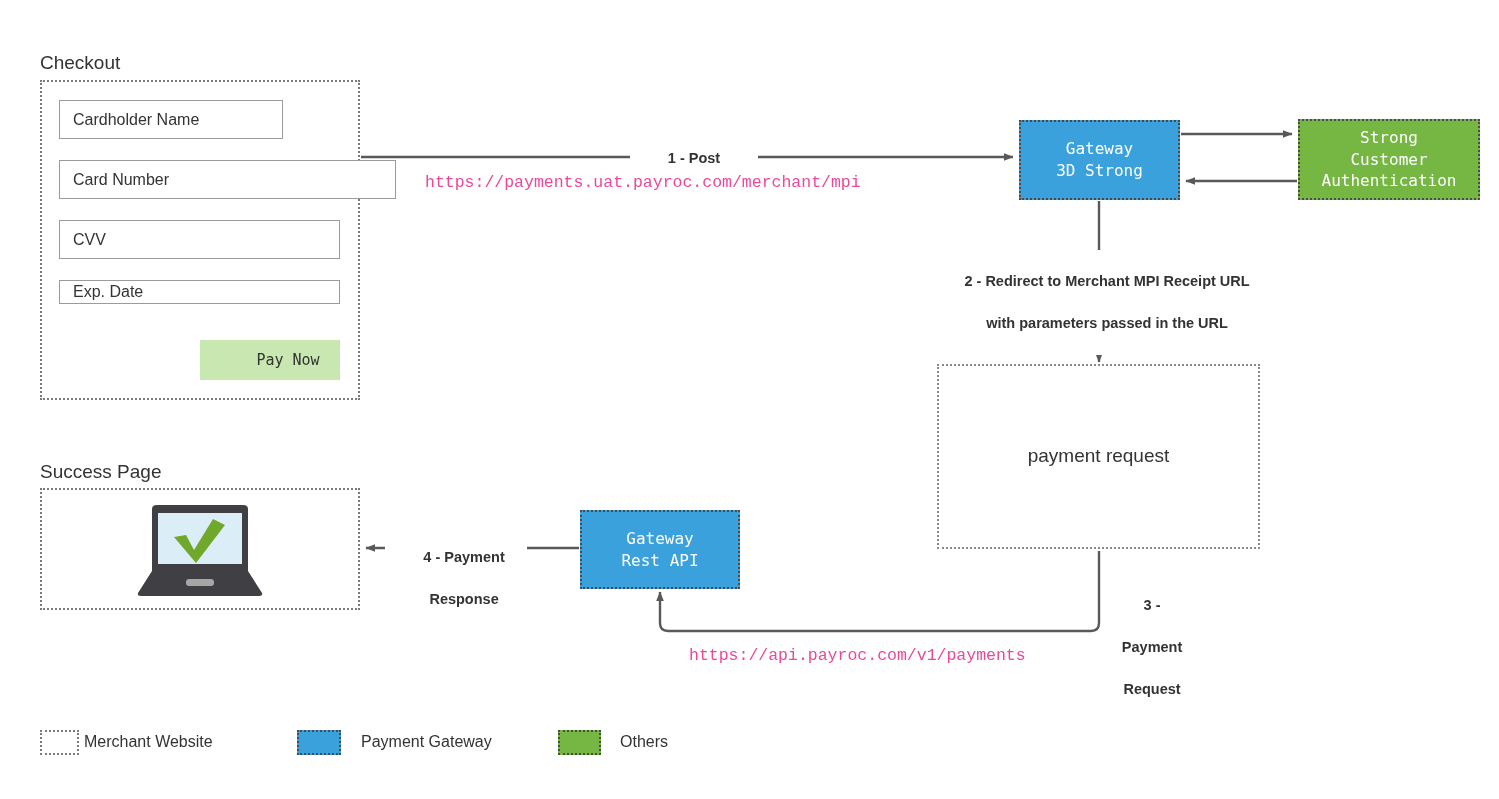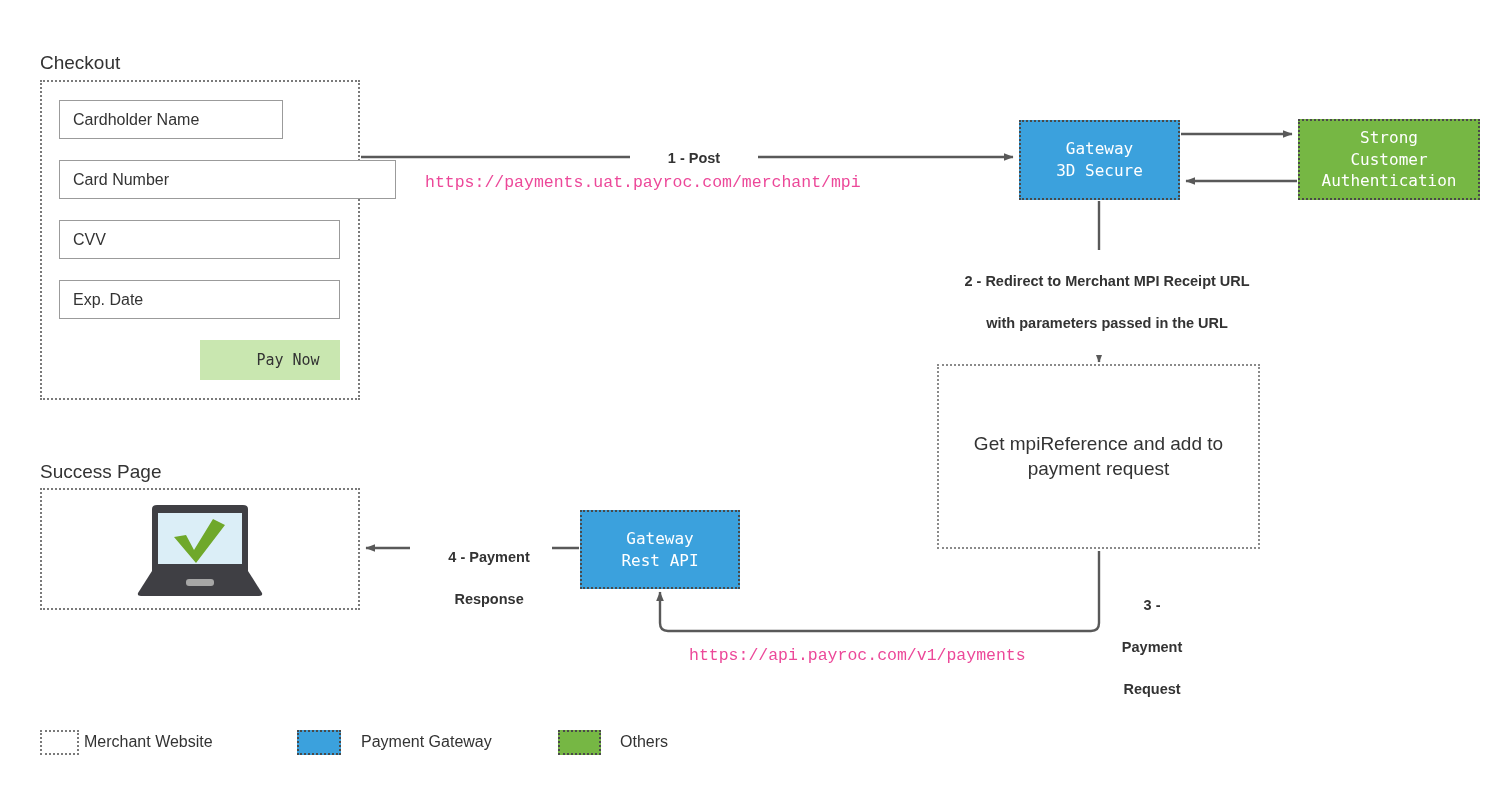--- a/index.html
+++ b/index.html
@@ -78,52 +78,51 @@
 
   <div class="field" style="left:59px;top:100px;width:224px;height:39px;">
     <span>Cardholder Name</span>
   </div>
   <div class="field" style="left:59px;top:160px;width:337px;height:39px;">
     <span>Card Number</span>
   </div>
   <div class="field" style="left:59px;top:220px;width:281px;height:39px;">
     <span>CVV</span>
   </div>
-  <div class="field" style="left:59px;top:280px;width:281px;height:39px;">
+  <div class="field" style="left:59px;top:280px;width:281px;height:24px;">
     <span>Exp. Date</span>
   </div>
 
   <div class="paynow" style="left:200px;top:340px;width:140px;height:40px;padding-left:36px;">Pay Now</div>
 
   <div class="section-title" style="left:40px;top:461px;">Success Page</div>
 
   <div class="dotted-box" style="left:40px;top:488px;width:320px;height:122px;">
   </div>
 
   <svg style="position:absolute;left:136px;top:505px;width:128px;height:92px;" viewBox="0 0 128 92">
     <path d="M16,4 q0,-4 5,-4 L107,0 q5,0 5,4 L112,66 L16,66 Z" fill="#3f3f44"></path>
     <rect x="22" y="8" width="84" height="51" fill="#dbeef7"></rect>
     <path d="M38,32 L50,30 L58,45 L77,14 L89,20 L60,58 Z" fill="#6fa82a"></path>
     <path d="M16,66 L112,66 L126,88 q1,3 -3,3 L5,91 q-4,0 -3,-3 Z" fill="#3f3f44"></path>
     <rect x="50" y="74" width="28" height="7" rx="3" fill="#a6a6a6"></rect>
   </svg>
 
   <div class="pbox blue" style="left:1019px;top:120px;width:161px;height:80px;flex-direction:column;">
     <span>Gateway</span>
-    <span>3D Secure</span>
+    <span>3D Strong</span>
   </div>
 
   <div class="pbox green" style="left:1298px;top:119px;width:182px;height:81px;flex-direction:column;">
     <span>Strong</span>
     <span>Customer</span>
     <span style="margin:0 -9px;">Authentication</span>
   </div>
 
   <div class="pbox-plain" style="left:937px;top:364px;width:323px;height:185px;flex-direction:column;">
-    <span>Get mpiReference and add to</span>
     <span>payment request</span>
   </div>
 
   <div class="pbox blue" style="left:580px;top:510px;width:160px;height:79px;flex-direction:column;">
     <span>Gateway</span>
     <span>Rest API</span>
   </div>
 
   <div class="lbl" style="left:630px;top:148px;width:128px;">1 - Post</div>
   <div class="url" style="left:425px;top:173px;">https://payments.uat.payroc.com/merchant/mpi</div>
@@ -133,21 +132,21 @@
     <span>with parameters passed in the URL</span>
   </div>
 
   <div class="lbl" style="left:1104px;top:574px;width:80px;background:transparent;">
     <span>3 -</span><br>
     <span>Payment</span><br>
     <span>Request</span>
   </div>
   <div class="url" style="left:689px;top:646px;">https://api.payroc.com/v1/payments</div>
 
-  <div class="lbl" style="left:410px;top:526px;width:142px;">
+  <div class="lbl" style="left:385px;top:526px;width:142px;">
     <span>4 - Payment</span><br>
     <span>Response</span>
   </div>
 
   <div class="legend-swatch" style="left:40px;top:730px;width:39px;height:25px;background:#ffffff;border-color:#7a7a7a;"></div>
   <div class="legend-label" style="left:84px;top:733px;">Merchant Website</div>
 
   <div class="legend-swatch" style="left:297px;top:730px;width:44px;height:25px;background:#3ba1dd;border-color:#4a4a4a;"></div>
   <div class="legend-label" style="left:361px;top:733px;">Payment Gateway</div>
 

